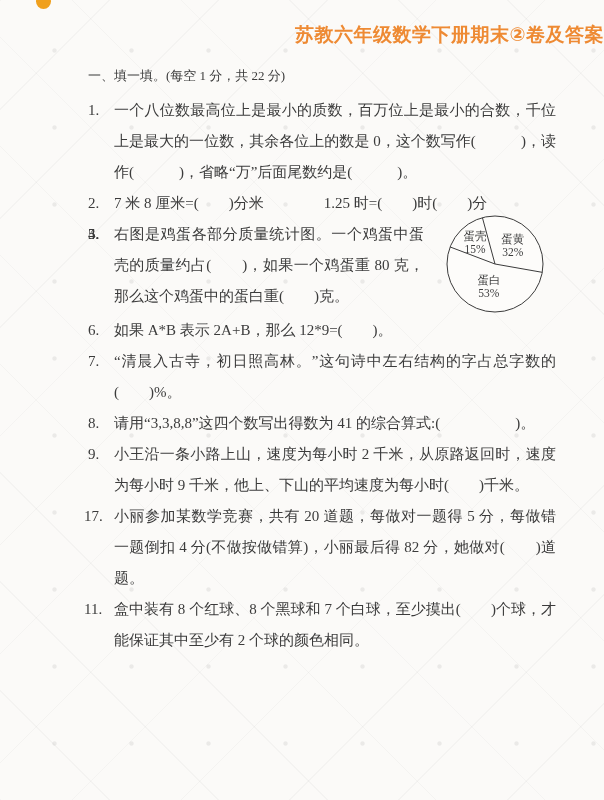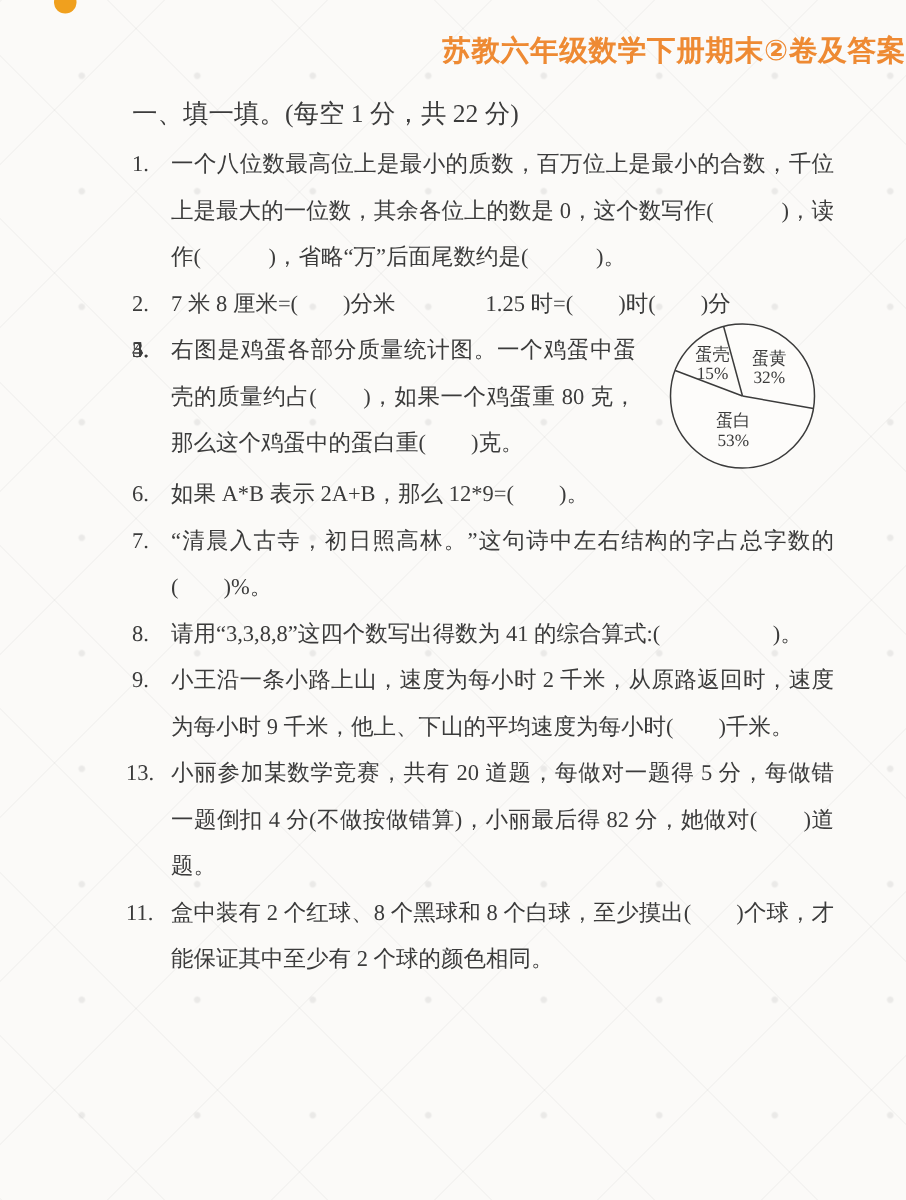--- a/index.html
+++ b/index.html
@@ -27,21 +27,21 @@
     background:var(--corner-dot);
   }
   .title{
     text-align:right;
     font-family:"Liberation Sans","DejaVu Sans",sans-serif;
     font-weight:bold;font-size:19px;line-height:26px;
     color:var(--title-orange);letter-spacing:.5px;
   }
   .content{padding:0 48px 0 88px;}
   .section-heading{
-    margin-top:16px;font-size:17px;line-height:24px;color:var(--ink);
+    margin-top:16px;font-size:13px;line-height:24px;color:var(--ink);
   }
   .qlist{margin-top:7px;}
   .q{
     position:relative;padding-left:26px;clear:both;
     font-size:15px;line-height:31px;text-align:justify;
   }
   .qnum{position:absolute;left:0;top:0;}
   .q10 .qnum,.q11 .qnum{left:-4px;}
   .pie-wrap{
     float:right;width:122px;height:100px;
@@ -110,24 +110,24 @@
         <span class="qnum">8.</span>
         <span class="qtext">请用“3,3,8,8”这四个数写出得数为 41 的综合算式:(　　　　　)。</span>
       </div>
 
       <div class="q">
         <span class="qnum">9.</span>
         <span class="qtext">小王沿一条小路上山，速度为每小时 2 千米，从原路返回时，速度为每小时 9 千米，他上、下山的平均速度为每小时(　　)千米。</span>
       </div>
 
       <div class="q q10">
-        <span class="qnum">13.</span>
+        <span class="qnum">17.</span>
         <span class="qtext">小丽参加某数学竞赛，共有 20 道题，每做对一题得 5 分，每做错一题倒扣 4 分(不做按做错算)，小丽最后得 82 分，她做对(　　)道题。</span>
       </div>
 
       <div class="q q11">
         <span class="qnum">11.</span>
-        <span class="qtext">盒中装有 2 个红球、8 个黑球和 8 个白球，至少摸出(　　)个球，才能保证其中至少有 2 个球的颜色相同。</span>
+        <span class="qtext">盒中装有 8 个红球、8 个黑球和 7 个白球，至少摸出(　　)个球，才能保证其中至少有 2 个球的颜色相同。</span>
       </div>
 
     </div>
   </div>
 </div>
 
 </body></html>

